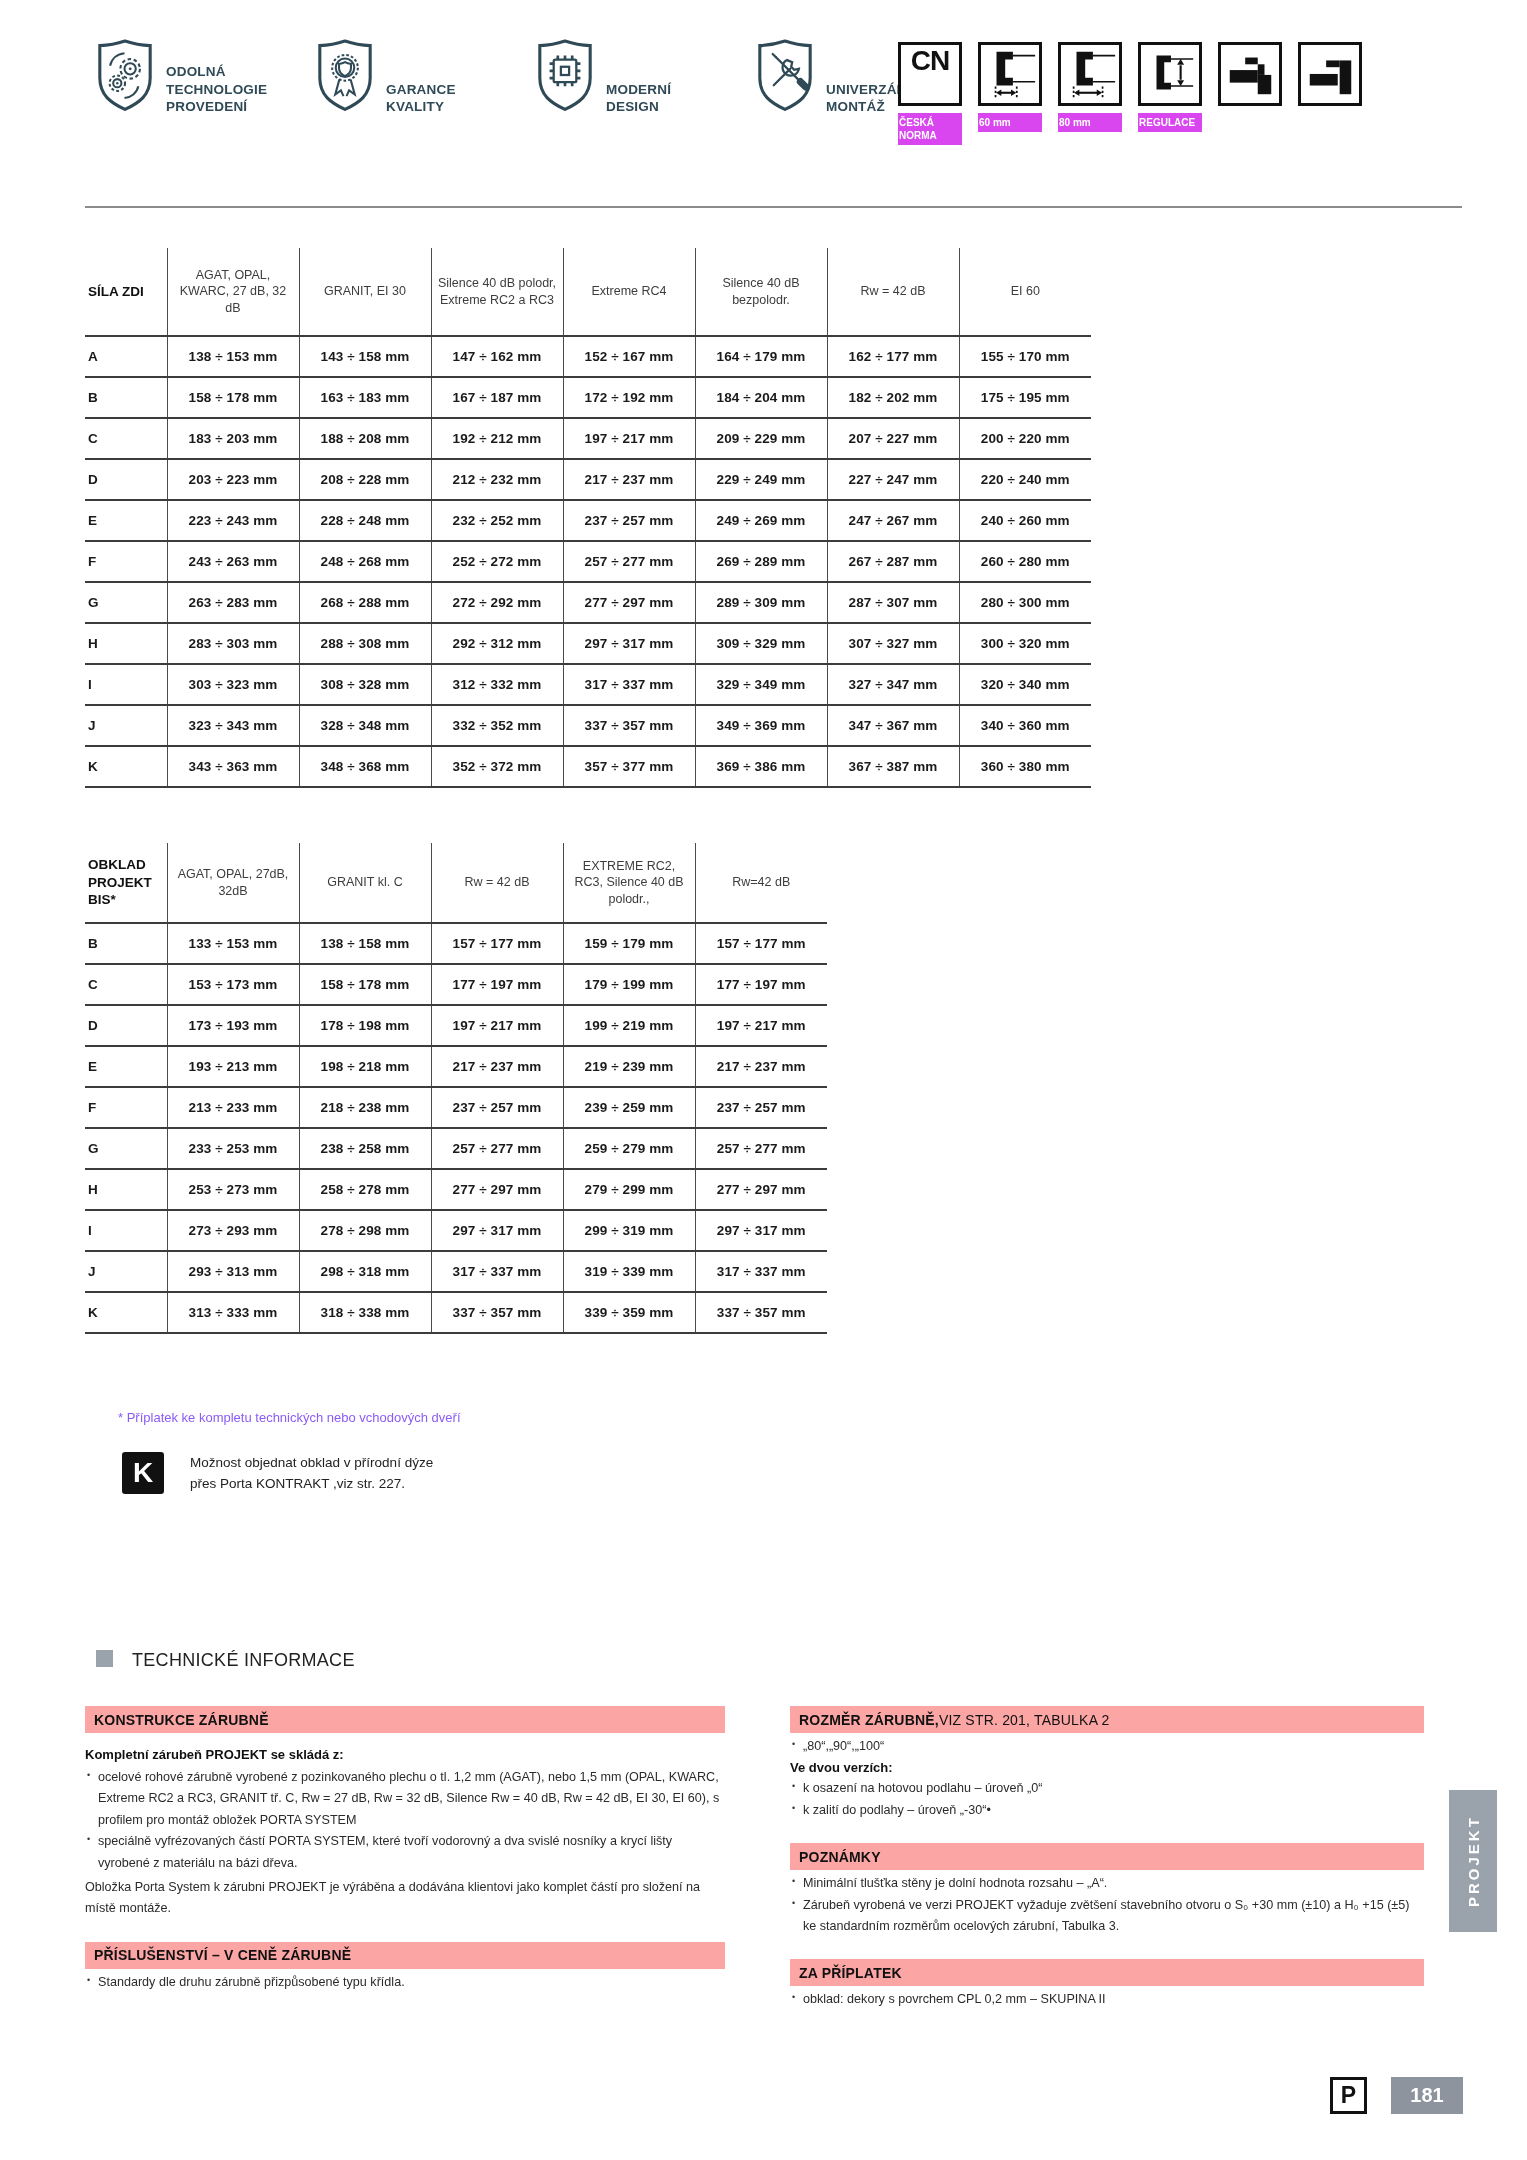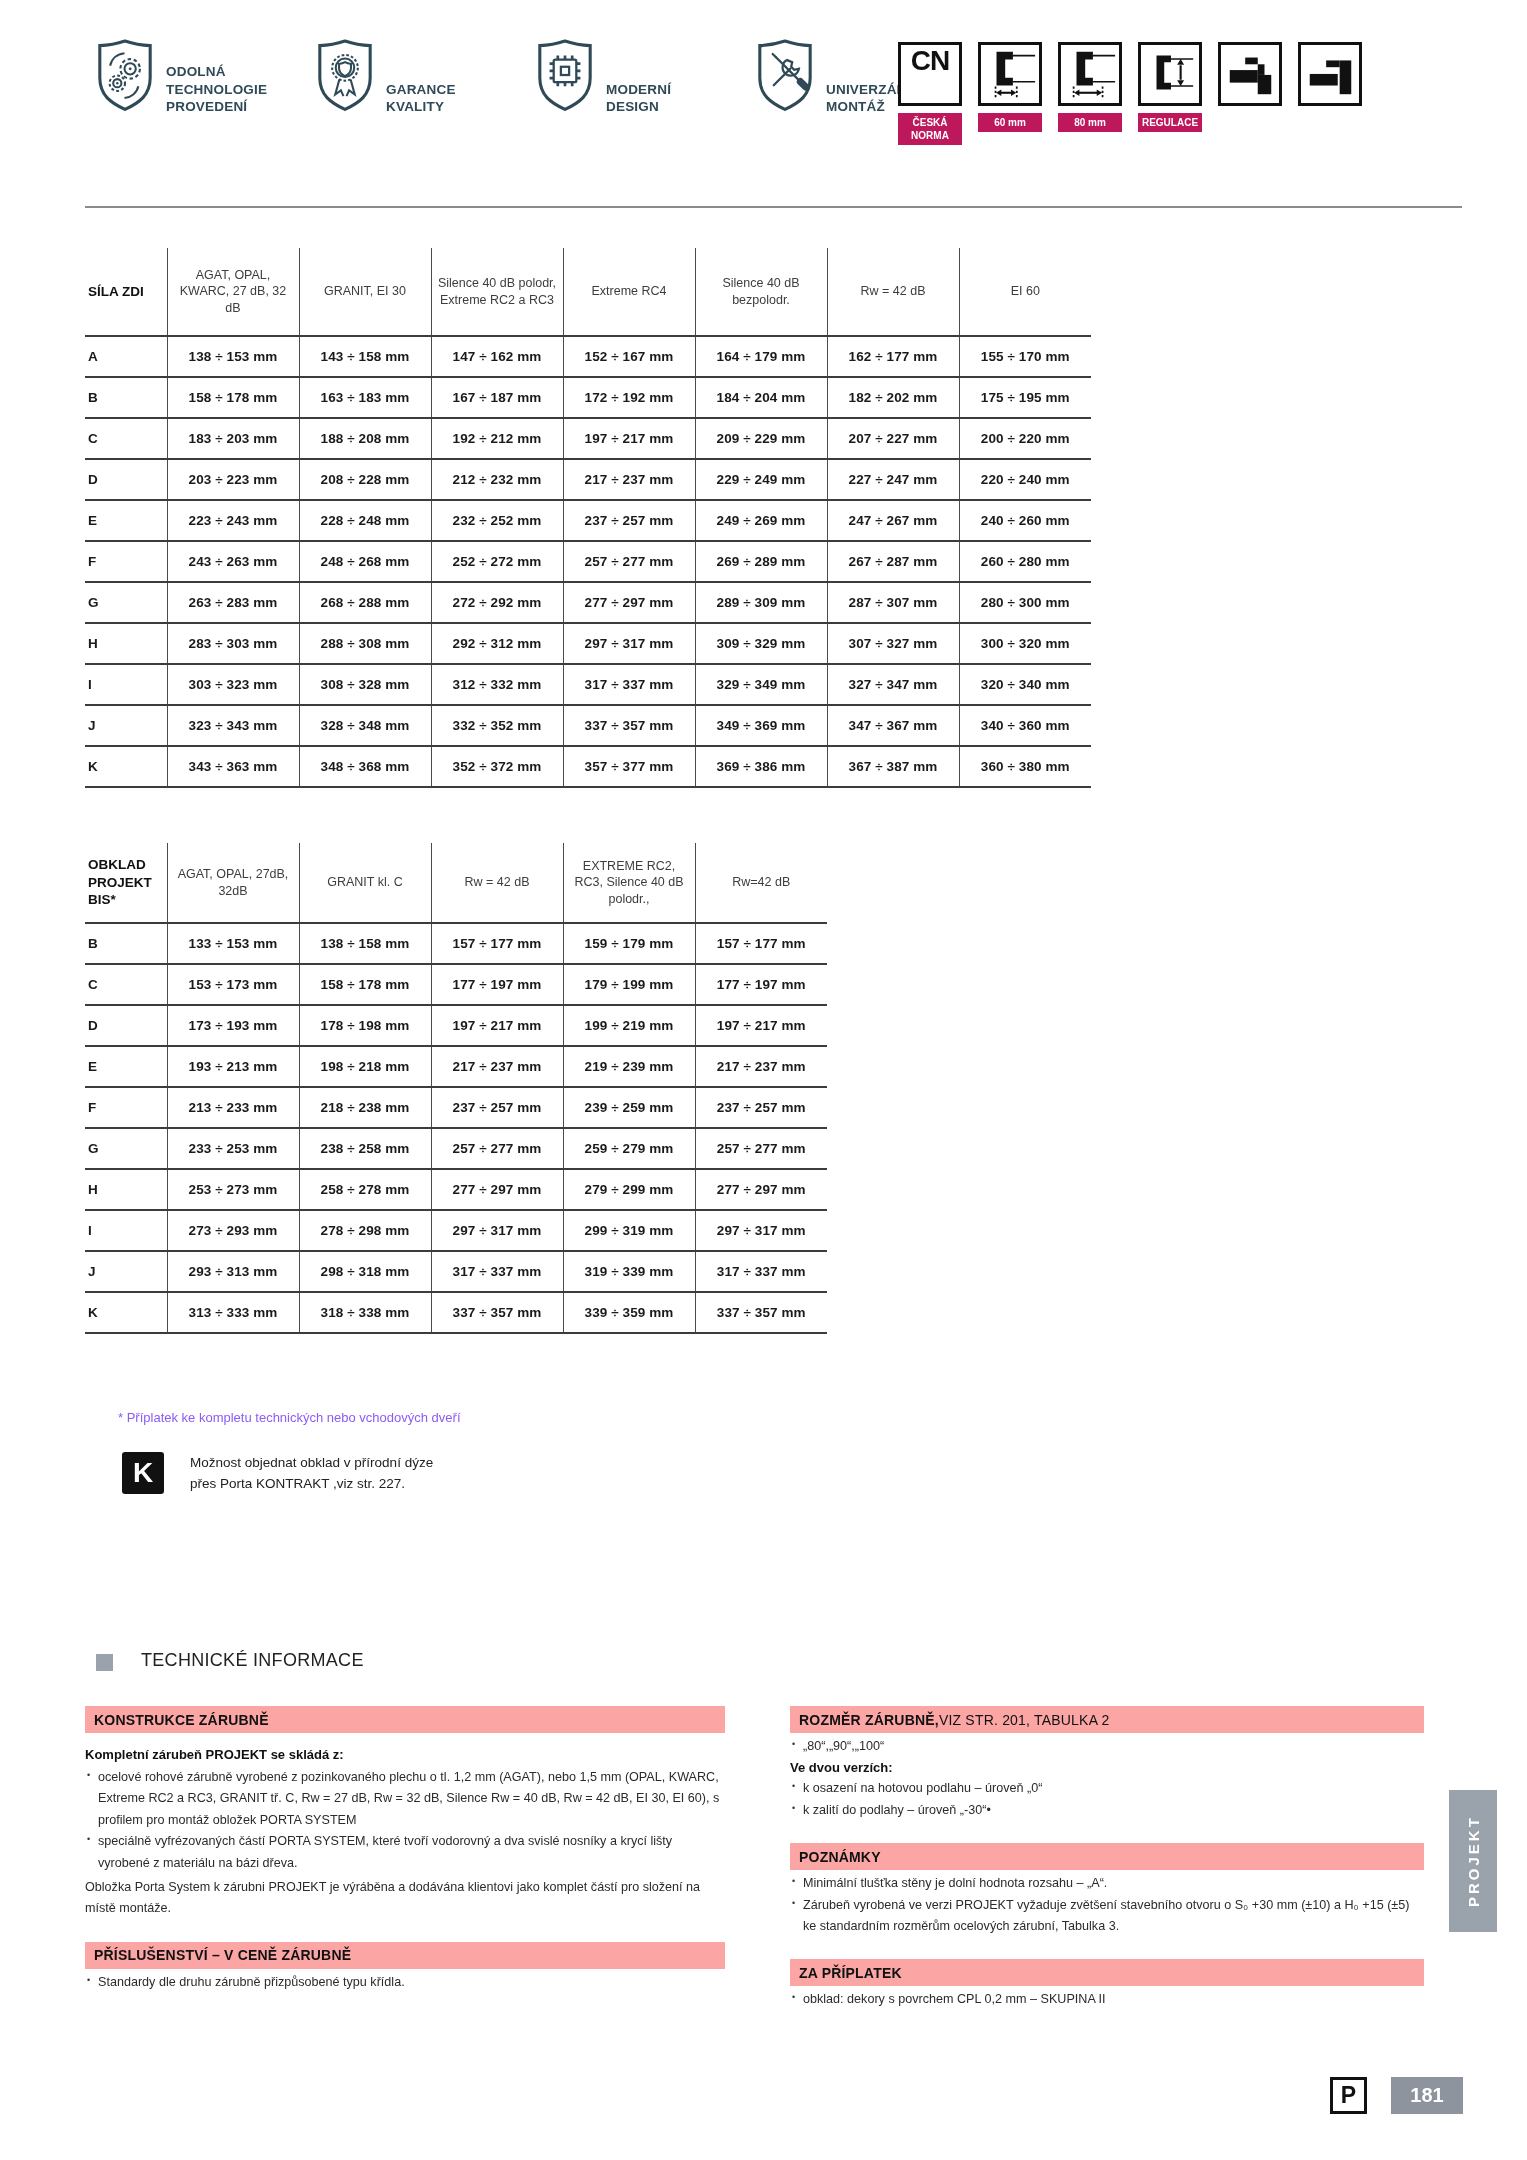--- a/index.html
+++ b/index.html
@@ -10,21 +10,21 @@
   .badges{position:absolute;top:38px;left:96px;display:flex;align-items:flex-start;gap:28px}
   .badge{display:flex;gap:12px;align-items:flex-end}
   .badge svg{width:58px;height:74px;flex:none}
   .badge-label{font-weight:bold;font-size:13.5px;line-height:1.3;color:#2f4a56;max-width:122px;padding-top:12px;letter-spacing:.2px}
 
   .ficons{position:absolute;top:42px;left:898px;display:flex;gap:16px;align-items:flex-start}
   .ficon{width:64px;display:flex;flex-direction:column;gap:7px;align-items:center}
   .fbox{width:64px;height:64px;border:3.5px solid #111;background:#fff;display:flex;align-items:flex-start;justify-content:center}
   .fbox svg{width:55px;height:55px}
   .cn-text{font-weight:bold;font-size:28px;letter-spacing:-1px;color:#111;font-family:"Liberation Sans",sans-serif}
-  .flabel{background:#be185d;color:#fff;font-size:10px;font-weight:bold;text-align:center;width:64px;padding:3px 1px;line-height:1.3}
+  .flabel{background:#d946ef;color:#fff;font-size:10px;font-weight:bold;width:64px;padding:3px 1px;line-height:1.3}
 
   .top-rule{position:absolute;top:206px;left:85px;width:1377px;height:2px;background:#8b8b8b}
 
   
   table.t{border-collapse:collapse;position:absolute;left:85px;table-layout:fixed}
   .t1{top:248px;width:1006px}
   .t2{top:843px;width:742px}
   .t tr{border-bottom:2px solid #3c3c3c}
   .t thead tr{border-bottom:2px solid #3c3c3c}
   .t th,.t td{border-right:1px solid #4a4a4a;vertical-align:middle}
@@ -37,21 +37,21 @@
   .t2 thead tr{height:80px}
   .t tbody tr{height:41px}
 
   
   .footnote{position:absolute;left:118px;top:1410px;font-size:13px;color:#8b5cf6}
   .knote{position:absolute;left:122px;top:1452px;display:flex;gap:26px;align-items:flex-start}
   .kicon{width:42px;height:42px;background:#111;color:#fff;font-weight:bold;font-size:28px;display:flex;align-items:center;justify-content:center;border-radius:3px;flex:none}
   .knote-text{font-size:13.5px;line-height:1.55;color:#222;padding-top:1px}
 
   
-  .tech-title{position:absolute;left:96px;top:1650px;display:flex;align-items:flex-end;gap:28px}
+  .tech-title{position:absolute;left:96px;top:1650px;display:flex;align-items:flex-start;gap:19px}
   .tech-sq{width:17px;height:17px;background:#9aa2ac}
   .tech-title-text{font-size:18px;color:#222;letter-spacing:.3px}
 
   .col-left{position:absolute;left:85px;top:1706px;width:640px}
   .col-right{position:absolute;left:790px;top:1706px;width:634px}
   .secbar{background:#fca5a5;height:27px;display:flex;align-items:center;padding:0 9px;font-size:14px;font-weight:bold;color:#111;letter-spacing:.2px;white-space:nowrap}
   .secbar .rest{font-weight:normal;}
   .intro{font-weight:bold;font-size:13px;margin:14px 0 5px;color:#111}
   ul.blist{list-style:none;margin:3px 0}
   .blist li{position:relative;padding-left:13px;font-size:12.6px;line-height:1.7;color:#2b2b2b}

